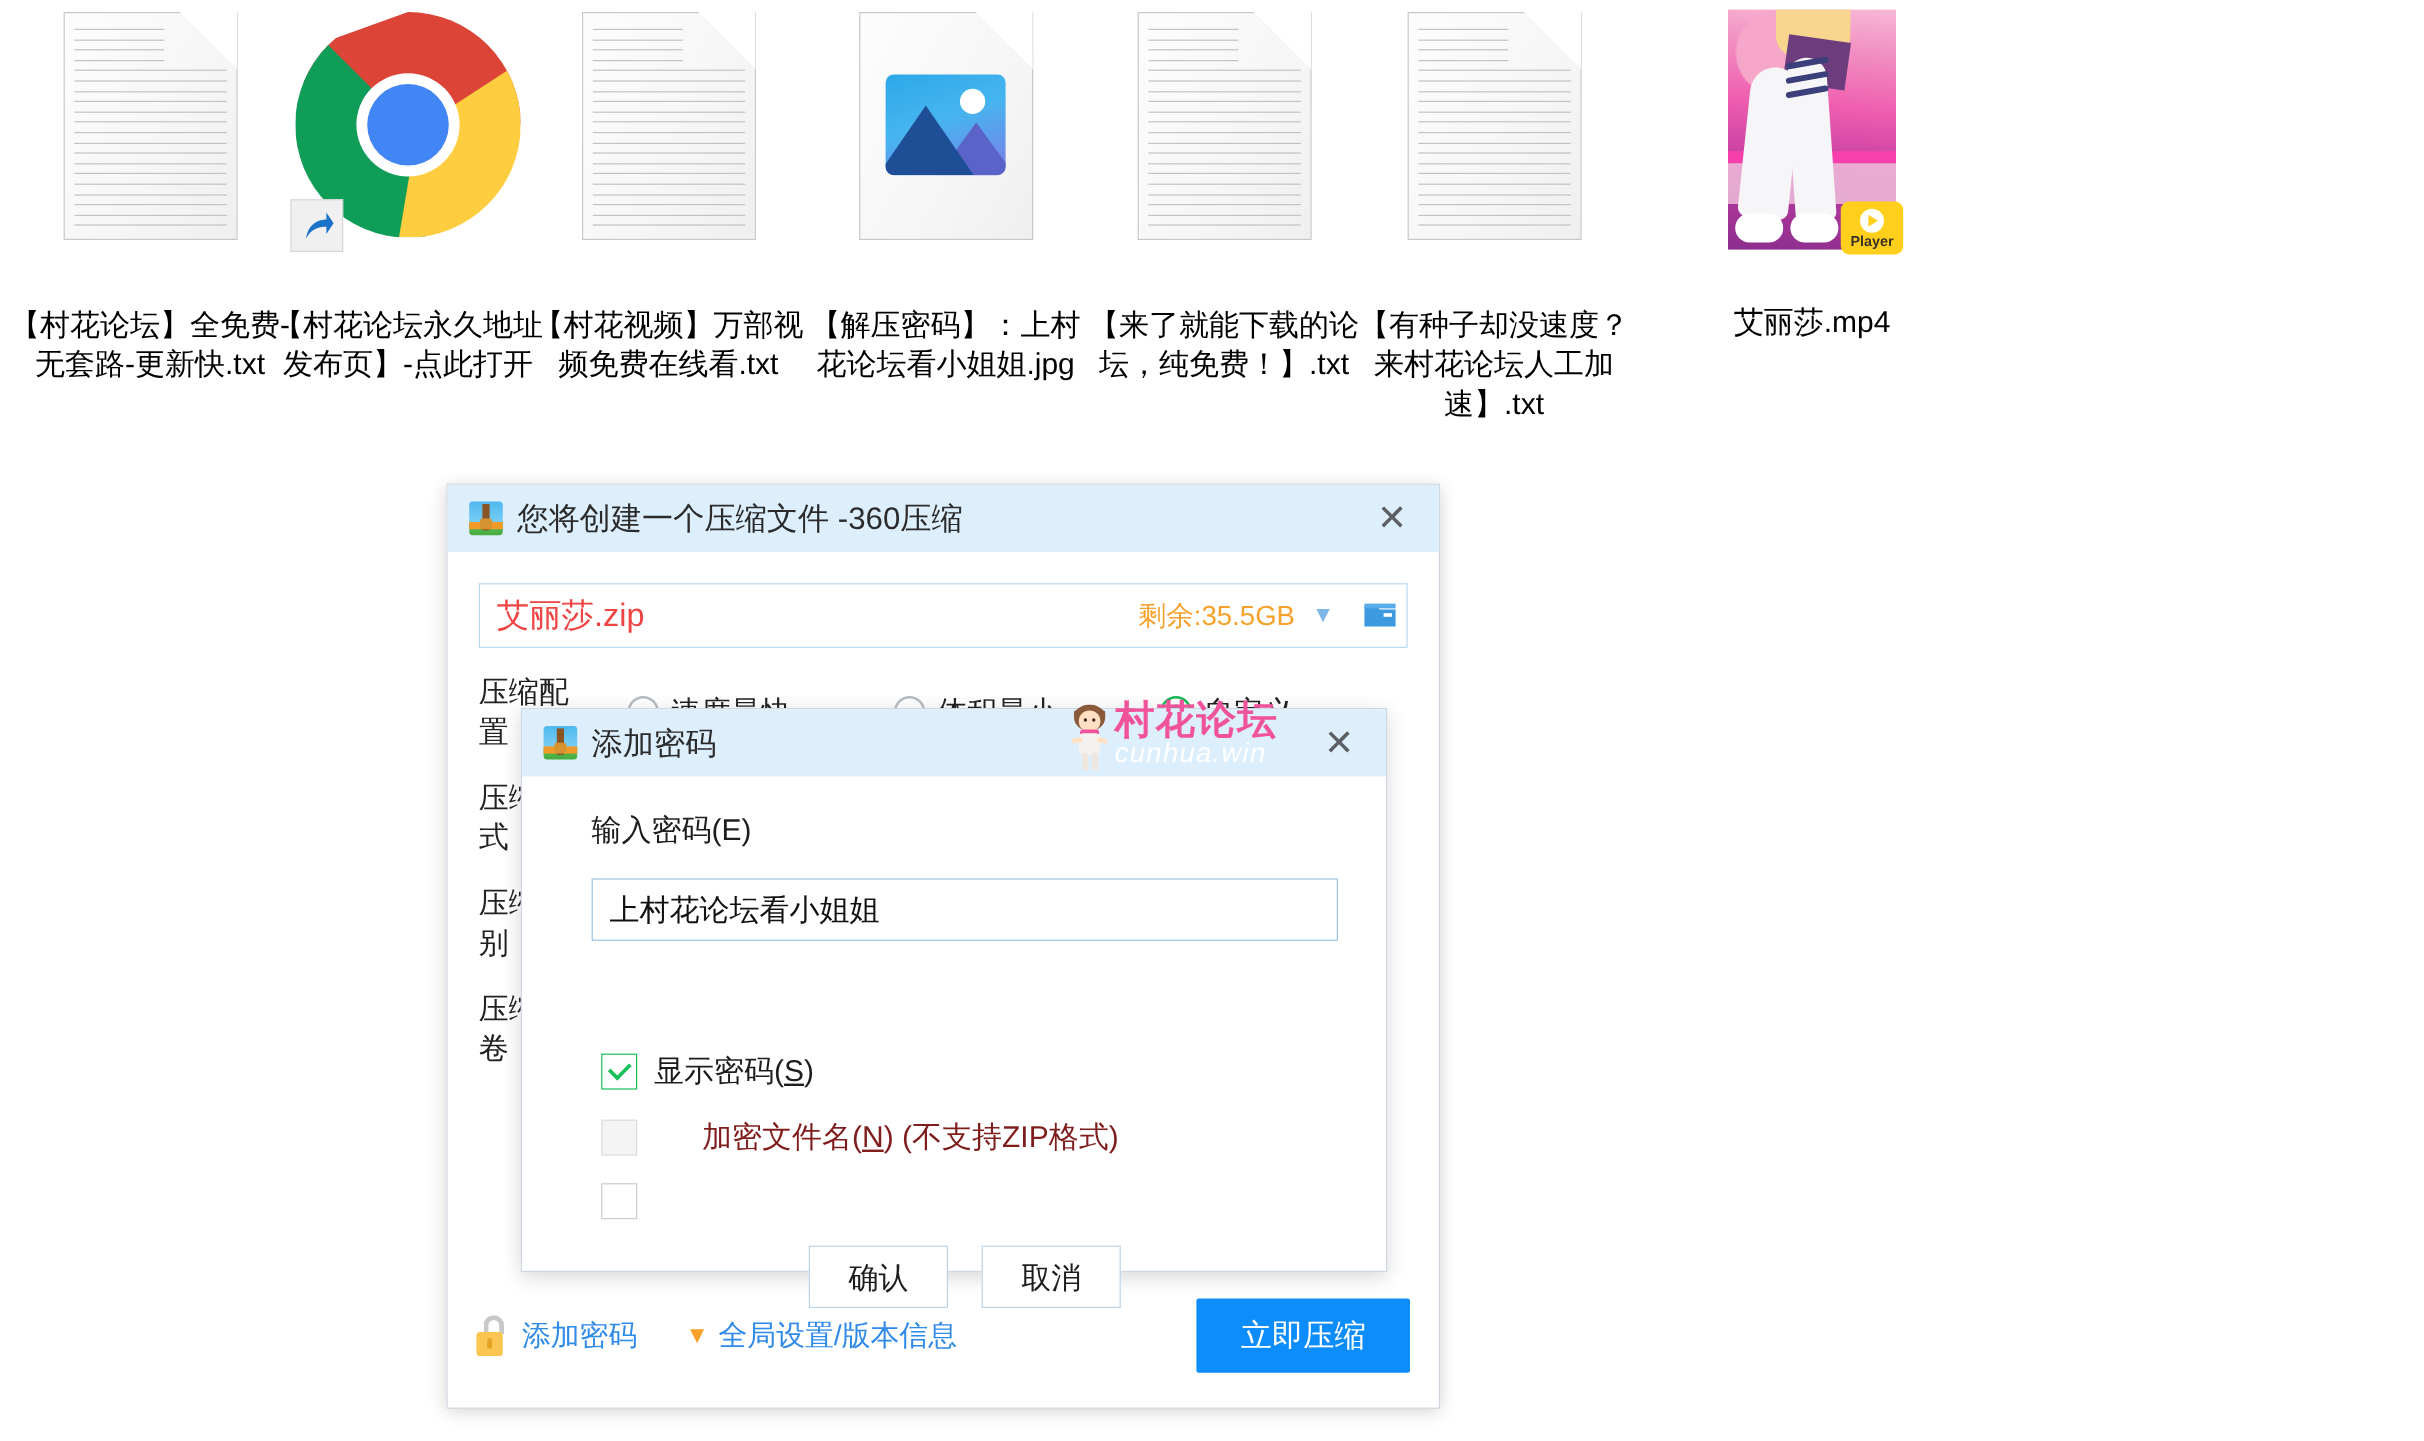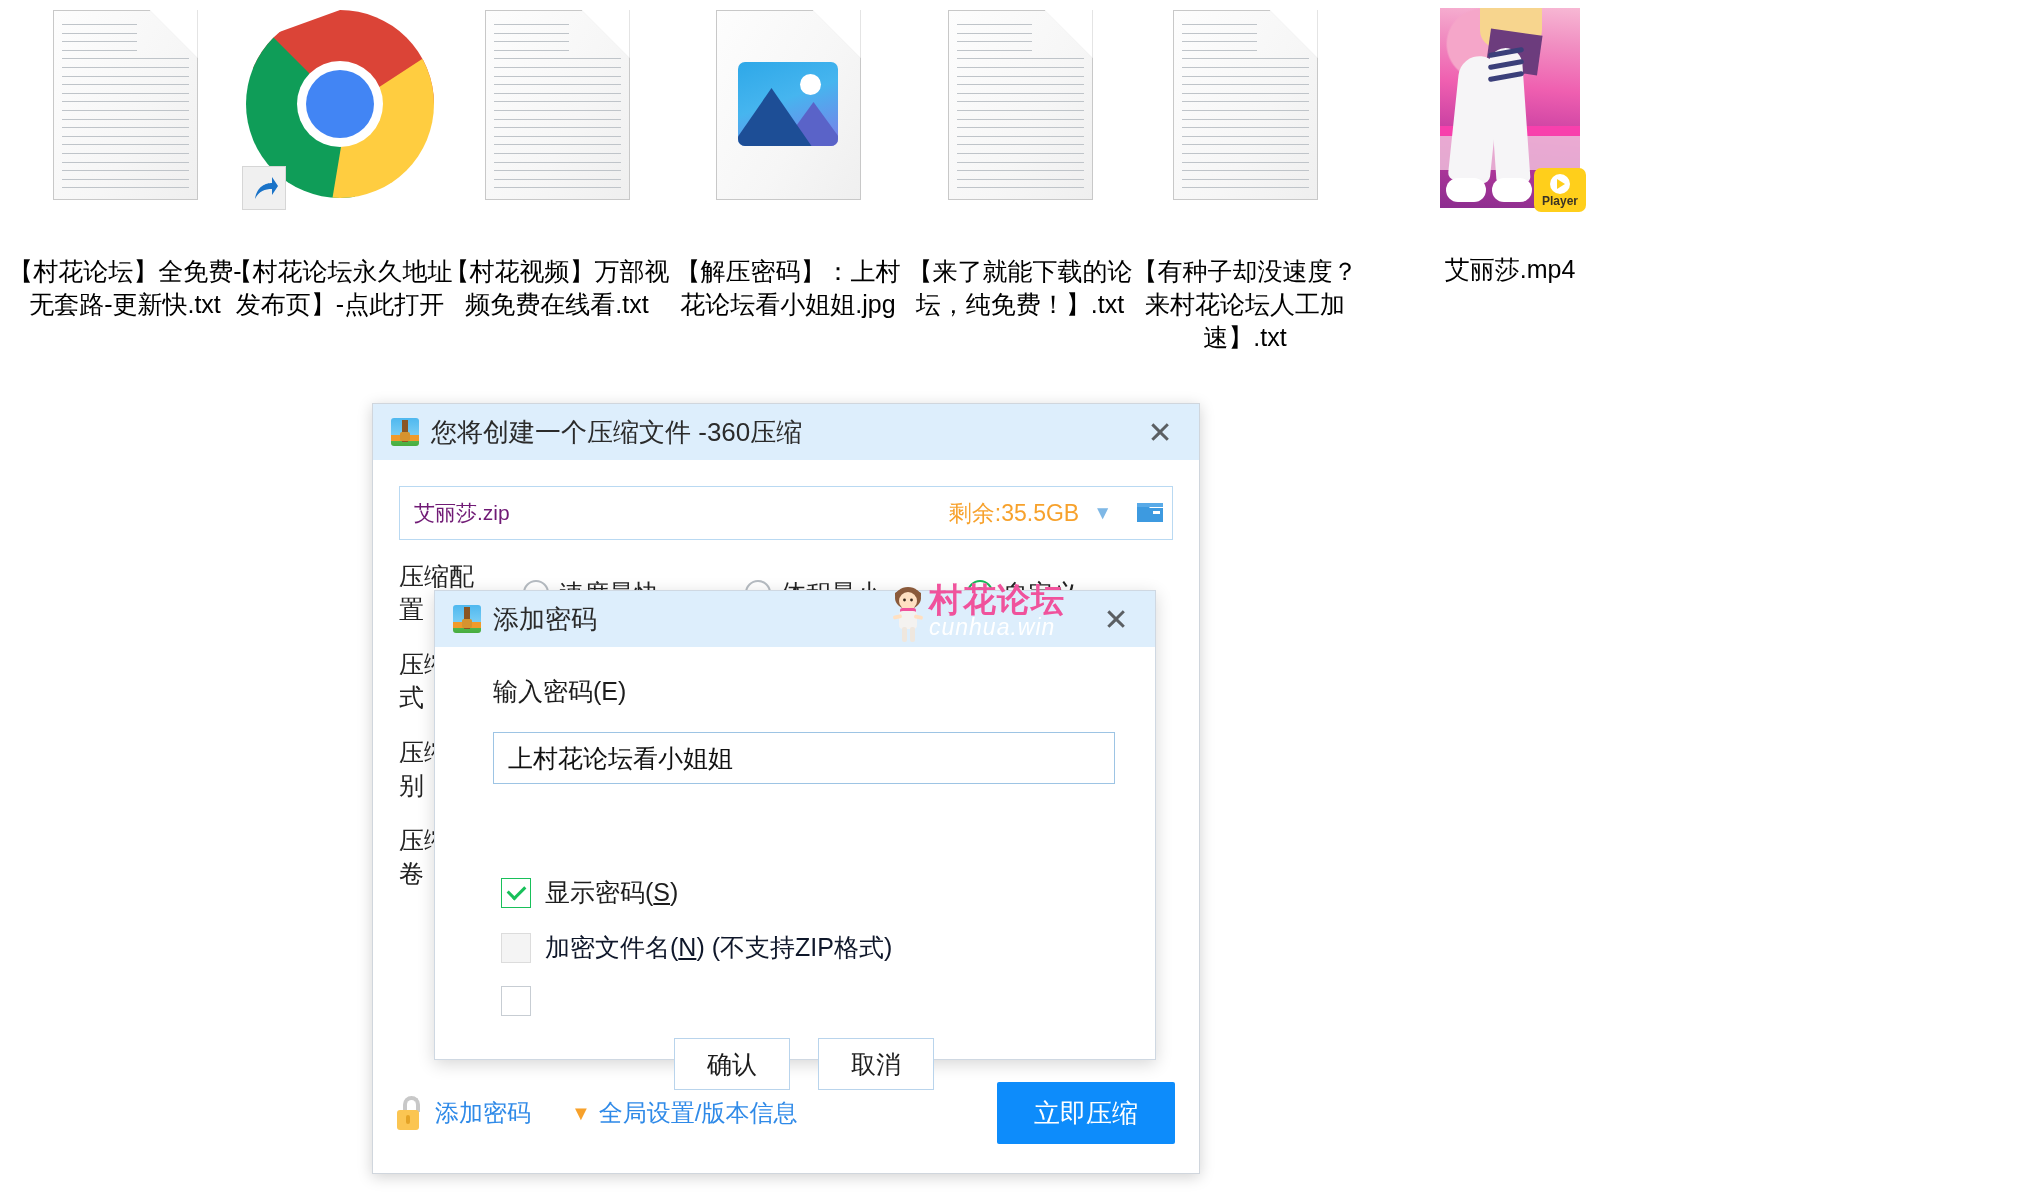--- a/index.html
+++ b/index.html
@@ -123,21 +123,21 @@
   .zip-logo .zip{position:absolute;left:11px;top:2px;width:6px;height:22px;background:#8a5524;}
   .zip-logo .pull{position:absolute;left:9px;top:14px;width:10px;height:9px;background:#d6932f;border-radius:2px;}
   .title-text{font-size:26px;color:#2b2b2b;}
   .win-close{
     position:absolute;right:22px;top:50%;transform:translateY(-50%);
     width:34px;height:34px;display:flex;align-items:center;justify-content:center;
     font-size:30px;color:#5b5f63;cursor:default;
   }
 
   .name-row{margin:26px 26px 0 26px;height:54px;border:1px solid #b9d9f2;display:flex;align-items:center;box-sizing:border-box;}
-  .name-row .fname{flex:1;padding-left:14px;font-size:21px;color:#701a75;}
+  .name-row .fname{flex:1;padding-left:14px;font-size:27px;color:#ef4444;}
   .name-row .free{font-size:23px;color:#f7a12b;white-space:nowrap;}
   .name-row .caret{margin:0 16px 0 14px;color:#7fb8e6;font-size:19px;}
   .folder-btn{width:44px;display:flex;align-items:center;justify-content:center;}
   .folder-btn svg{width:28px;height:24px;}
 
   .cfg-row{display:flex;align-items:center;margin:20px 26px 0 26px;font-size:25px;color:#222;}
   .cfg-row .cfg-label{width:124px;}
   .radio{display:flex;align-items:center;margin-right:86px;}
   .radio .dot{
     width:26px;height:26px;border-radius:50%;border:2px solid #b6bcc2;box-sizing:border-box;margin-right:10px;background:#fff;
@@ -196,21 +196,21 @@
   .box{
     width:30px;height:30px;border:1px solid #c7cdd3;box-sizing:border-box;background:#fff;
     margin-right:14px;display:flex;align-items:center;justify-content:center;flex:0 0 auto;
   }
   .box.checked{border-color:#18c05a;}
   .box.checked:after{
     content:"";width:14px;height:8px;border-left:3px solid #18c05a;border-bottom:3px solid #18c05a;
     transform:rotate(-45deg);margin-top:-4px;
   }
   .box.disabled{background:#f4f4f4;border-color:#dcdcdc;}
-  .chk.disabled{color:#0f172a;}
+  .chk.disabled{color:#7f1d1d;gap:40px;}
   .chk .u{text-decoration:underline;}
   .pwd-btns{display:flex;justify-content:center;gap:28px;margin-top:14px;}
   .pbtn{
     width:116px;height:52px;border:1px solid #b9d4ec;box-sizing:border-box;background:#fff;
     display:flex;align-items:center;justify-content:center;font-size:25px;color:#1d1d1d;
   }
 </style>
 </head>
 <body>
 

